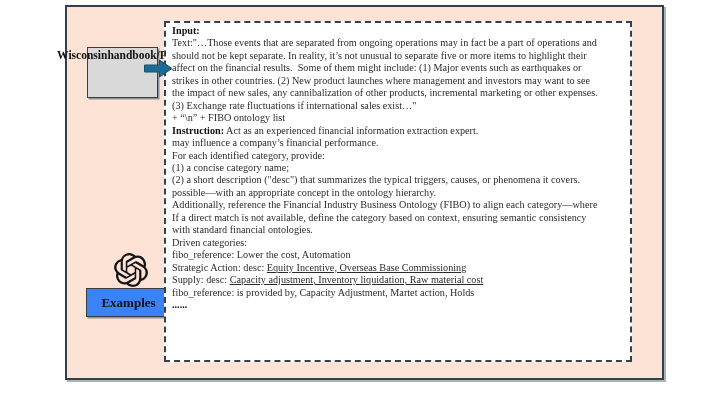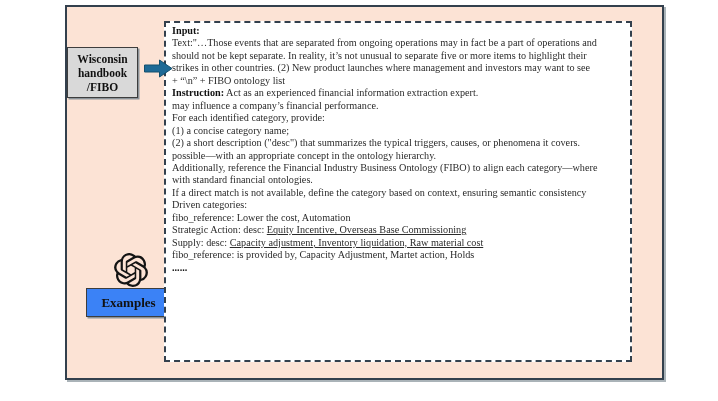--- a/index.html
+++ b/index.html
@@ -19,24 +19,24 @@
     padding:2px 4px 0 6px;
   }
   .pline{
     font-size:10.2px;line-height:12.45px;color:#2b2b2b;
     white-space:pre;letter-spacing:0px;
   }
   .pline .b{font-weight:bold;color:#111;}
   .pline .u{text-decoration:underline;text-underline-offset:1px;}
 
   .src-box{
-    position:absolute;left:0;top:40px;width:69px;height:49px;
+    position:absolute;left:20px;top:40px;width:69px;height:49px;
     background:#d9d9d9;border:1.5px solid #3d3d3d;
     box-shadow:1.5px 1.5px 0 #8b9399;
-    display:flex;flex-direction:column;align-items:center;justify-content:center;
+    display:flex;flex-direction:row;justify-content:center;
   }
   .src-box span{font-weight:bold;font-size:11.5px;line-height:14px;color:#111;}
 
   .arrow-wrap{position:absolute;left:77px;top:52px;width:29px;height:19px;z-index:3;}
 
   .openai-wrap{position:absolute;left:47px;top:246px;width:34px;height:34px;}
 
   .examples-box{
     position:absolute;left:19px;top:281px;width:83px;height:27px;
     background:#3b82f6;border:1.5px solid #3d3d3d;
@@ -71,31 +71,34 @@
 
     <div class="examples-box">
       <span>Examples</span>
     </div>
 
     <div class="prompt-box">
       <div>
           <div class="pline"><span class="b">Input:</span></div>
           <div class="pline"><span>Text:"…Those events that are separated from ongoing operations may in fact be a part of operations and</span></div>
           <div class="pline"><span>should not be kept separate. In reality, it’s not unusual to separate five or more items to highlight their</span></div>
+          <div class="pline"><span>affect on the financial results.  Some of them might include: (1) Major events such as earthquakes or</span></div>
           <div class="pline"><span>strikes in other countries. (2) New product launches where management and investors may want to see</span></div>
+          <div class="pline"><span>the impact of new sales, any cannibalization of other products, incremental marketing or other expenses.</span></div>
+          <div class="pline"><span>(3) Exchange rate fluctuations if international sales exist…"</span></div>
           <div class="pline"><span>+ “\n” + FIBO ontology list</span></div>
           <div class="pline"><span class="b">Instruction:</span><span> Act as an experienced financial information extraction expert.</span></div>
           <div class="pline"><span>may influence a company’s financial performance.</span></div>
           <div class="pline"><span>For each identified category, provide:</span></div>
           <div class="pline"><span>(1) a concise category name;</span></div>
           <div class="pline"><span>(2) a short description ("desc") that summarizes the typical triggers, causes, or phenomena it covers.</span></div>
           <div class="pline"><span>possible—with an appropriate concept in the ontology hierarchy.</span></div>
           <div class="pline"><span>Additionally, reference the Financial Industry Business Ontology (FIBO) to align each category—where</span></div>
+          <div class="pline"><span>If a direct match is not available, define the category based on context, ensuring semantic consistency</span></div>
           <div class="pline"><span>with standard financial ontologies.</span></div>
-          <div class="pline"><span>If a direct match is not available, define the category based on context, ensuring semantic consistency</span></div>
           <div class="pline"><span>Driven categories:</span></div>
           <div class="pline"><span>fibo_reference: Lower the cost, Automation</span></div>
           <div class="pline"><span>Strategic Action: desc: </span><span class="u">Equity Incentive, Overseas Base Commissioning</span></div>
           <div class="pline"><span>Supply: desc: </span><span class="u">Capacity adjustment, Inventory liquidation, Raw material cost</span></div>
           <div class="pline"><span>fibo_reference: is provided by, Capacity Adjustment, Martet action, Holds</span></div>
           <div class="pline"><span class="b">......</span></div>
         </div>
     </div>
 
   </div>

